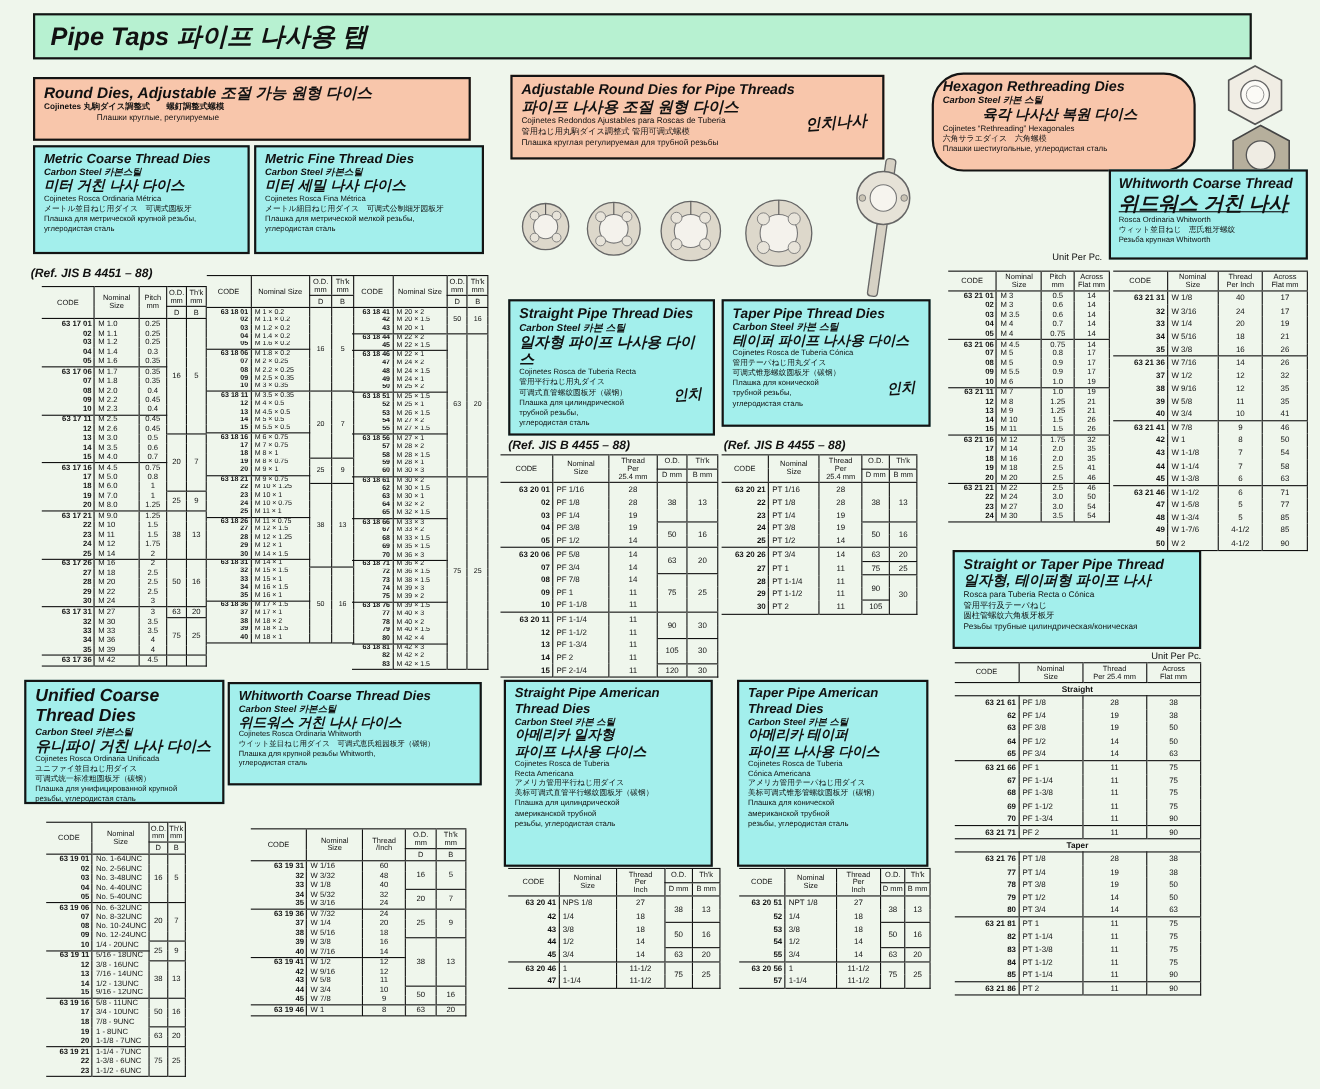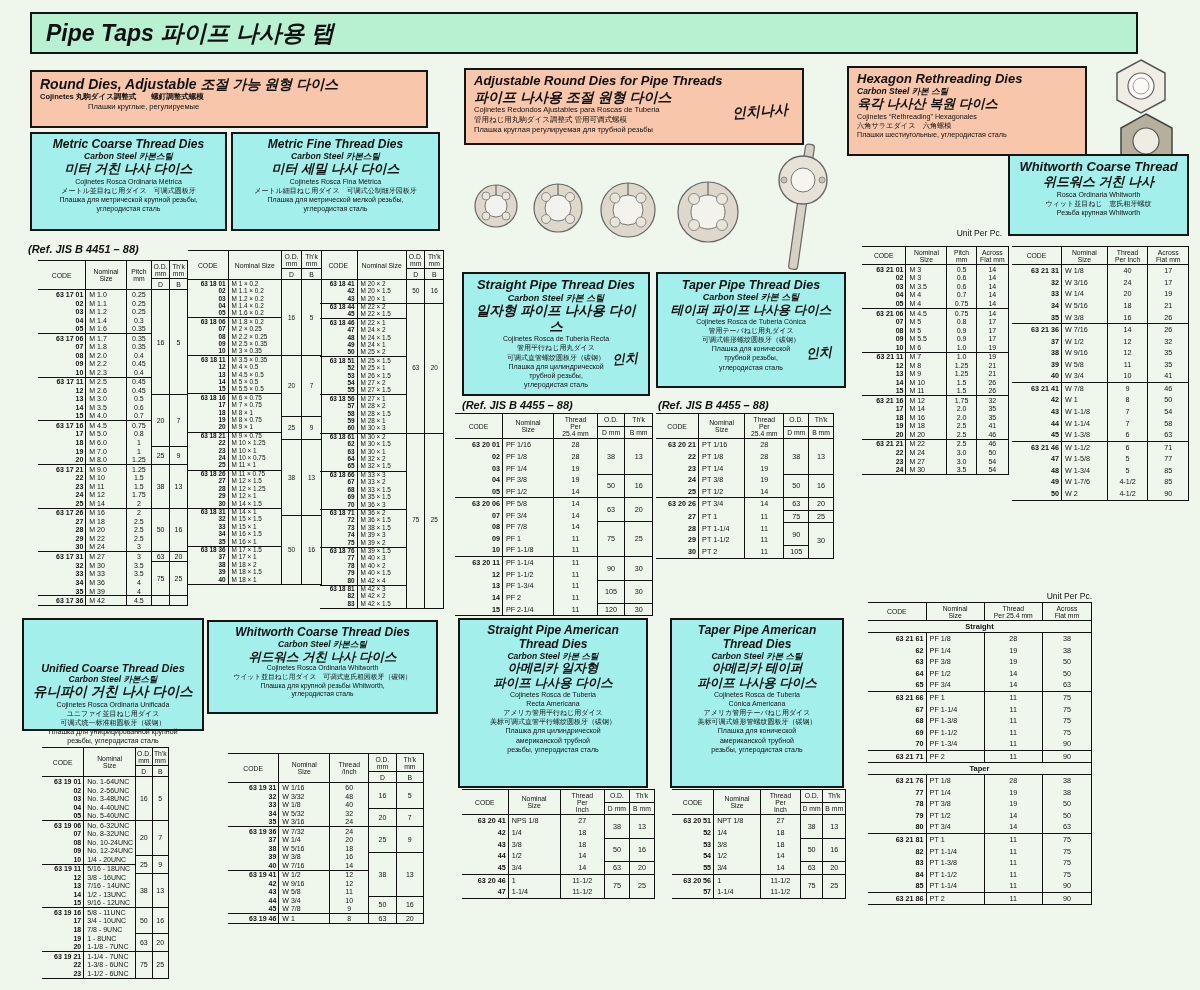--- a/index.html
+++ b/index.html
@@ -2,21 +2,21 @@
 <html><head>
 <meta charset="utf-8">
 <style>
   html,body{margin:0;padding:0;background:#d8e2d8;}
   #page{position:relative;width:1200px;height:990px;background:#eff6ec;
         font-family:"Liberation Sans","DejaVu Sans",sans-serif;color:#111;overflow:hidden;}
   .abs{position:absolute;box-sizing:border-box;}
   .box{position:absolute;box-sizing:border-box;border:2.5px solid #141414;padding:4px 8px;}
   .green{background:#b7f1d1;}
   .salmon{background:#f8c6ab;}
-  .cyan{background:#a3efec;text-align:center;}
+  .cyan{background:#a3efec;}
   .bt{font-style:italic;font-weight:bold;line-height:1.15;white-space:pre-line;}
   .bl{line-height:1.3;white-space:pre-line;}
   .ref{font-style:italic;font-weight:bold;font-size:11px;}
   .unit{font-size:8.5px;text-align:right;}
   .badge{position:absolute;font-style:italic;font-weight:bold;transform:rotate(-4deg);}
   table.tbl{position:absolute;border-collapse:collapse;table-layout:fixed;
             border-bottom:1.6px solid #111;border-right:1px solid #111;}
   .tbl th,.tbl td{font-size:7px;line-height:1.05;padding:0.6px 1px;text-align:center;
                   overflow:hidden;white-space:nowrap;}
   .tbl th{white-space:pre-line;font-size:6.8px;font-weight:normal;border-bottom:1px solid #111;padding:1.5px 1px;}
@@ -70,24 +70,24 @@
 
   <div class="box salmon" style="left:464px;top:68px;width:340px;height:77px;">
     <div class="bt" style="font-size:13px;">Adjustable Round Dies for Pipe Threads</div>
     <div class="bt" style="font-size:14px;">파이프 나사용 조절 원형 다이스</div>
     <div class="bl" style="font-size:7.5px;">Cojinetes Redondos Ajustables para Roscas de Tuberia</div>
     <div class="bl" style="font-size:7.5px;">管用ねじ用丸駒ダイス調整式 管用可调式螺模</div>
     <div class="bl" style="font-size:7.5px;">Плашка круглая регулируемая  для трубной резьбы</div>
     <div class="badge" style="right:14px;bottom:22px;font-size:14px;">인치나사</div>
   </div>
 
-  <div class="box salmon" style="left:847px;top:66px;width:240px;height:90px;">
+  <div class="box salmon" style="left:847px;top:66px;width:240px;height:90px;border-radius:29px;">
     <div class="bt" style="font-size:13px;">Hexagon Rethreading Dies</div>
     <div class="bt" style="font-size:8.5px;">Carbon Steel  카본 스틸</div>
-    <div class="bt" style="font-size:13px;">육각 나사산 복원 다이스</div>
+    <div class="bt" style="font-size:13px;margin-left:36px;">육각 나사산 복원 다이스</div>
     <div class="bl" style="font-size:7.2px;">Cojinetes “Rethreading” Hexagonales</div>
     <div class="bl" style="font-size:7.2px;">六角サラエダイス　六角螺模</div>
     <div class="bl" style="font-size:7.2px;">Плашки шестиугольные, углеродистая сталь</div>
   </div>
 
   <svg class="abs" style="left:1086px;top:56px;" width="110" height="112" viewBox="0 0 110 112">
     <polygon points="55,4 79,17 79,44 55,57 31,44 31,17" fill="#f0ede4" stroke="#555" stroke-width="1.5"></polygon>
     <circle cx="55" cy="30" r="13" fill="#fbfaf6" stroke="#666" stroke-width="1.2"></circle>
     <circle cx="55" cy="30" r="8" fill="none" stroke="#888" stroke-width="0.8"></circle>
     <polygon points="60,58 86,72 86,99 60,112 35,99 35,72" fill="#b6af9c" stroke="#444" stroke-width="1.5"></polygon>
@@ -137,21 +137,21 @@
     <rect x="27" y="2" width="9" height="126" rx="3" fill="#d6d1c4" stroke="#666" stroke-width="1.2" transform="rotate(8 33 65)"></rect>
     <circle cx="33" cy="38" r="24" fill="#e6e2d7" stroke="#666" stroke-width="1.4"></circle>
     <circle cx="33" cy="38" r="12" fill="#f6f4ee" stroke="#777" stroke-width="1"></circle>
     <circle cx="14" cy="38" r="3" fill="#c9c3b4" stroke="#777" stroke-width="0.8"></circle>
     <circle cx="52" cy="38" r="3" fill="#c9c3b4" stroke="#777" stroke-width="0.8"></circle>
   </svg>
 
 
   <div class="box cyan" style="left:1008px;top:154px;width:181px;height:82px;padding:4px 7px;">
     <div class="bt" style="font-size:13px;">Whitworth Coarse Thread</div>
-    <div class="bt" style="font-size:13px;">위드워스 거친 나사</div>
+    <div class="bt" style="font-size:18px;text-decoration:underline;">위드워스 거친 나사</div>
     <div class="bl" style="font-size:7px;">Rosca Ordinaria Whitworth</div>
     <div class="bl" style="font-size:7px;">ウィット並目ねじ　恵氏粗牙螺纹</div>
     <div class="bl" style="font-size:7px;">Резьба крупная Whitworth</div>
   </div>
 
   <div class="box cyan" style="left:462px;top:272px;width:188px;height:124px;">
     <div class="bt" style="font-size:13px;">Straight Pipe Thread Dies</div>
     <div class="bt" style="font-size:9px;">Carbon Steel  카본 스틸</div>
     <div class="bt" style="font-size:13.5px;">일자형 파이프 나사용 다이스</div>
     <div class="bl" style="font-size:7px;">Cojinetes Rosca de Tuberia Recta</div>
@@ -175,23 +175,31 @@
 трубной резьбы,
 углеродистая сталь</div>
     <div class="badge" style="right:12px;bottom:24px;font-size:13px;">인치</div>
   </div>
   <div class="abs ref" style="left:658px;top:399px;">(Ref. JIS B 4455 – 88)</div>
 
   <div class="abs ref" style="left:28px;top:243px;">(Ref. JIS B 4451 – 88)</div>
   <div class="abs unit" style="left:876px;top:228px;width:126px;">Unit Per Pc.</div>
   <div class="abs unit" style="left:996px;top:591px;width:96px;">Unit Per Pc.</div>
 
+  <div class="box cyan" style="left:866px;top:500px;width:226px;height:90px;">
+    <div class="bt" style="font-size:13px;">Straight or Taper Pipe Thread</div>
+    <div class="bt" style="font-size:13px;">일자형, 테이퍼형 파이프 나사</div>
+    <div class="bl" style="font-size:7.5px;">Rosca para Tuberia Recta o Cónica</div>
+    <div class="bl" style="font-size:7.5px;">管用平行及テーパねじ</div>
+    <div class="bl" style="font-size:7.5px;">圆柱管螺纹六角板牙板牙</div>
+    <div class="bl" style="font-size:7.5px;">Резьбы трубные цилиндрическая/коническая</div>
+  </div>
 
   <div class="box cyan" style="left:22px;top:618px;width:182px;height:113px;">
-    <div class="bt" style="font-size:11px;margin-top:38px;">Unified Coarse Thread Dies</div>
+    <div class="bt" style="font-size:16px;">Unified Coarse Thread Dies</div>
     <div class="bt" style="font-size:8.5px;">Carbon Steel  카본스틸</div>
     <div class="bt" style="font-size:13.5px;">유니파이 거친 나사 다이스</div>
     <div class="bl" style="font-size:7px;">Cojinetes Rosca Ordinaria Unificada</div>
     <div class="bl" style="font-size:7px;">ユニファイ並目ねじ用ダイス</div>
     <div class="bl" style="font-size:7px;">可调式统一标准粗圆板牙（碳钢）</div>
     <div class="bl" style="font-size:7px;">Плашка для унифицированной крупной
 резьбы, углеродистая сталь</div>
   </div>
 
   <div class="box cyan" style="left:207px;top:620px;width:231px;height:94px;">

